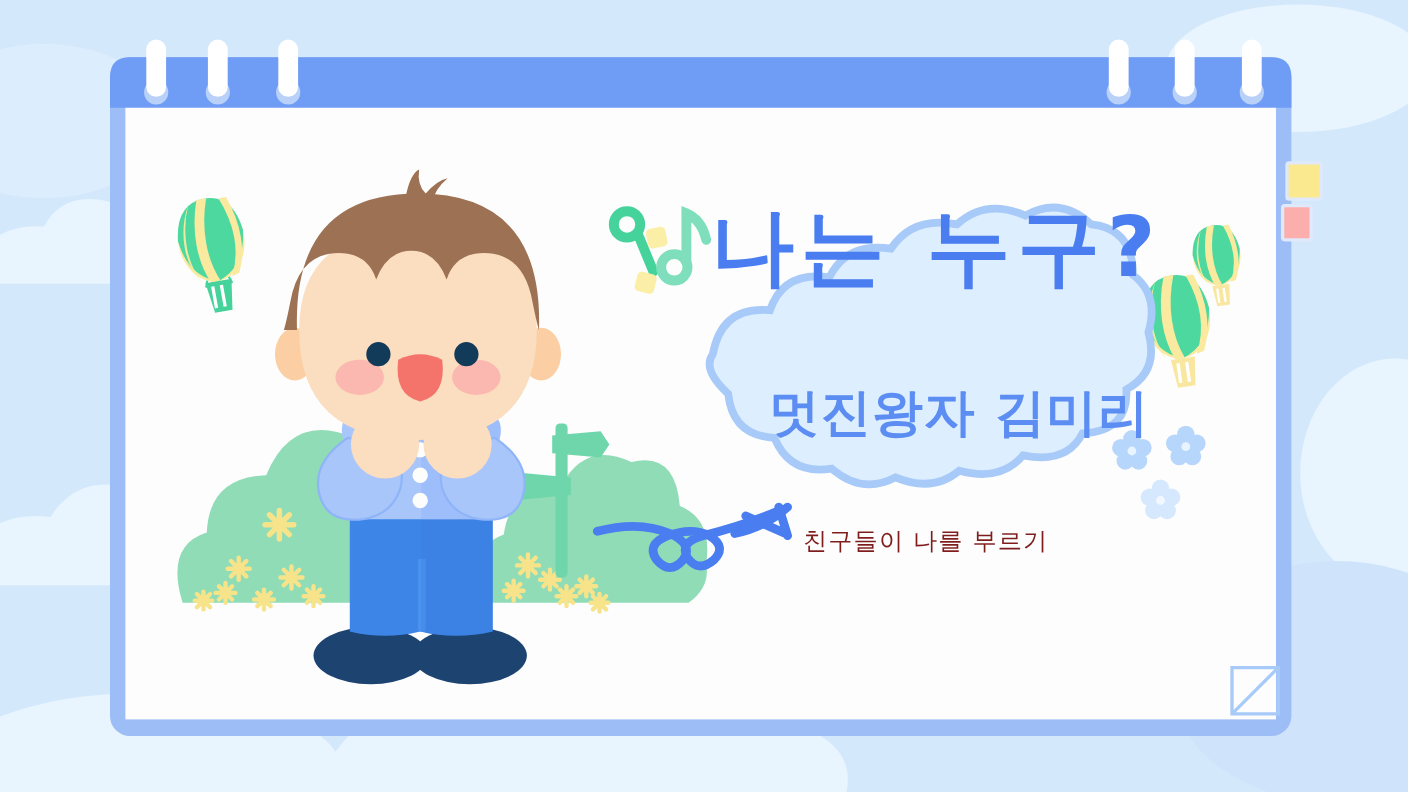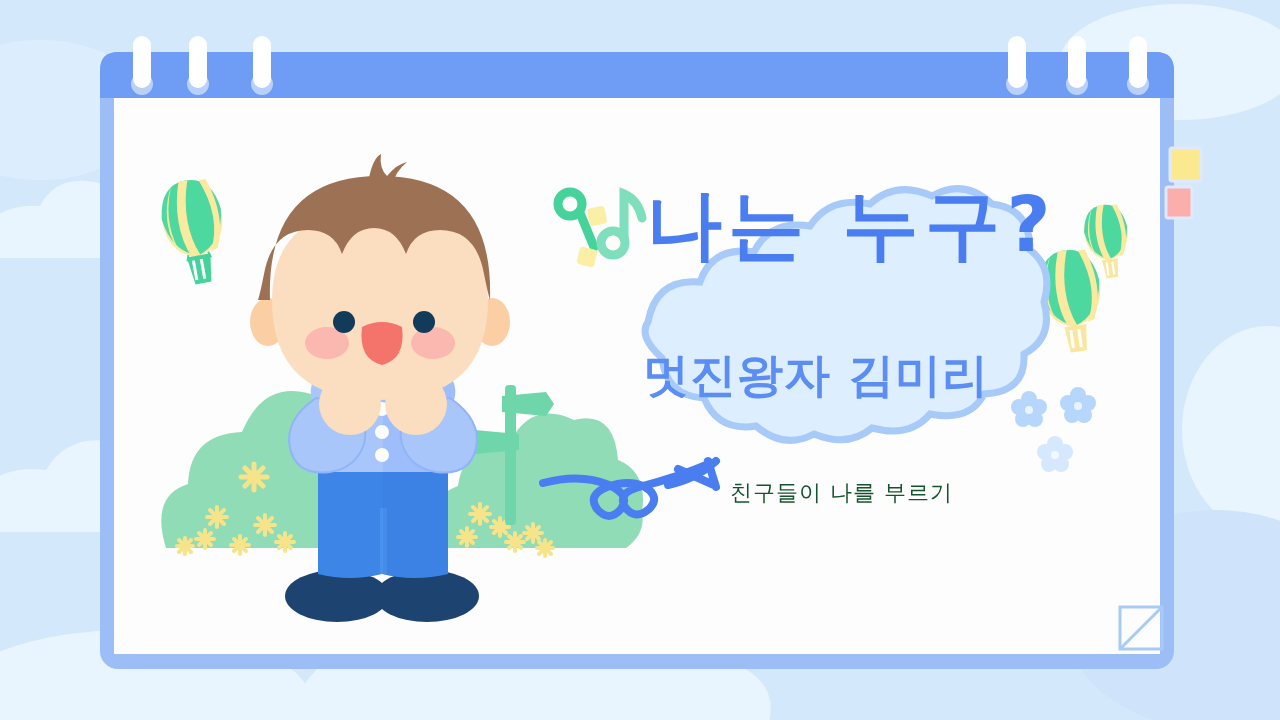--- a/index.html
+++ b/index.html
@@ -301,24 +301,24 @@
          q -38 -2 -42 -40
          q -24 -22 -14 -36
          z" fill="#ddeeff" stroke="#a8caf8" stroke-width="7"></path>
   </svg>
 
   <div class="layer" style="pointer-events:none;border-radius:23px;">
     <div class="korean-title" style="position:absolute;left:646px;top:180px;width:420px;height:90px;
                 color:#4a7ef0;font-size:76px;line-height:90px;letter-spacing:6px;
                 white-space:nowrap;">나는 누구?</div>
 
-    <div class="korean-title" style="position:absolute;left:616px;top:340px;width:400px;height:70px;
+    <div class="korean-title" style="position:absolute;left:672px;top:340px;width:400px;height:70px;
                 color:#5b8df2;font-size:46px;line-height:70px;letter-spacing:1px;
                 text-align:center;white-space:nowrap;">멋진왕자 김미리</div>
 
     <div style="position:absolute;left:730px;top:478px;width:280px;
-                color:#14532d;font-size:22px;line-height:30px;letter-spacing:1px;
+                color:#7f1d1d;font-size:22px;line-height:30px;letter-spacing:1px;
                 font-family:'DejaVu Sans',sans-serif;">
       <div>친구들이 나를 부르기</div>
     </div>
   </div>
 
 </div>
 
 </body></html>

